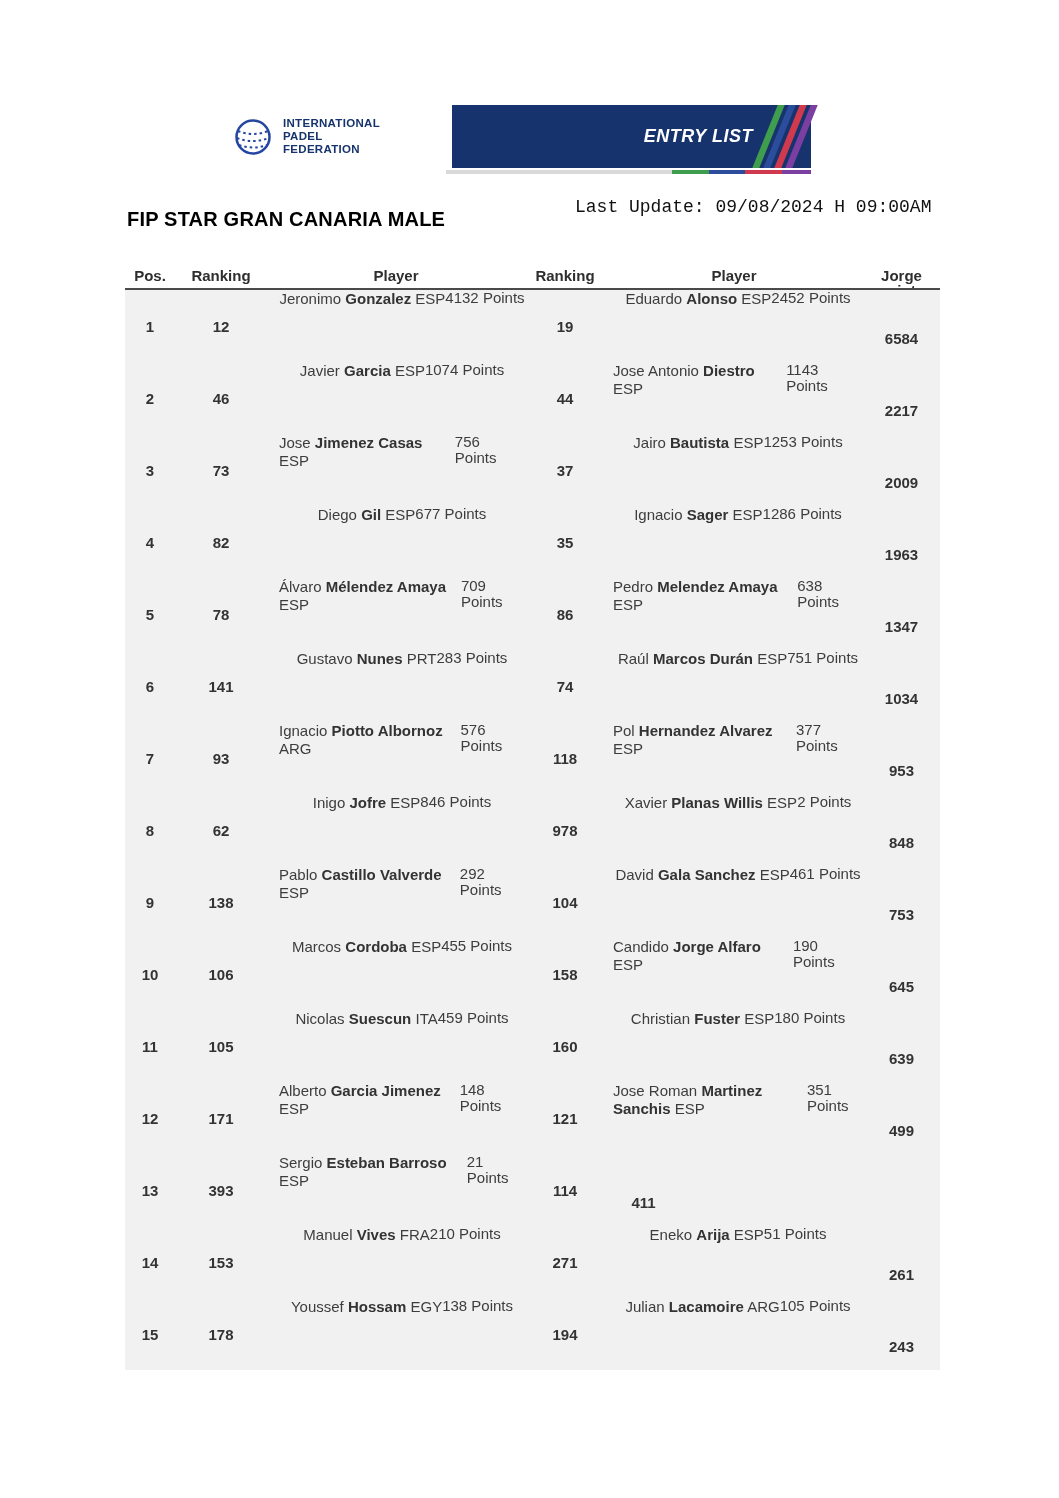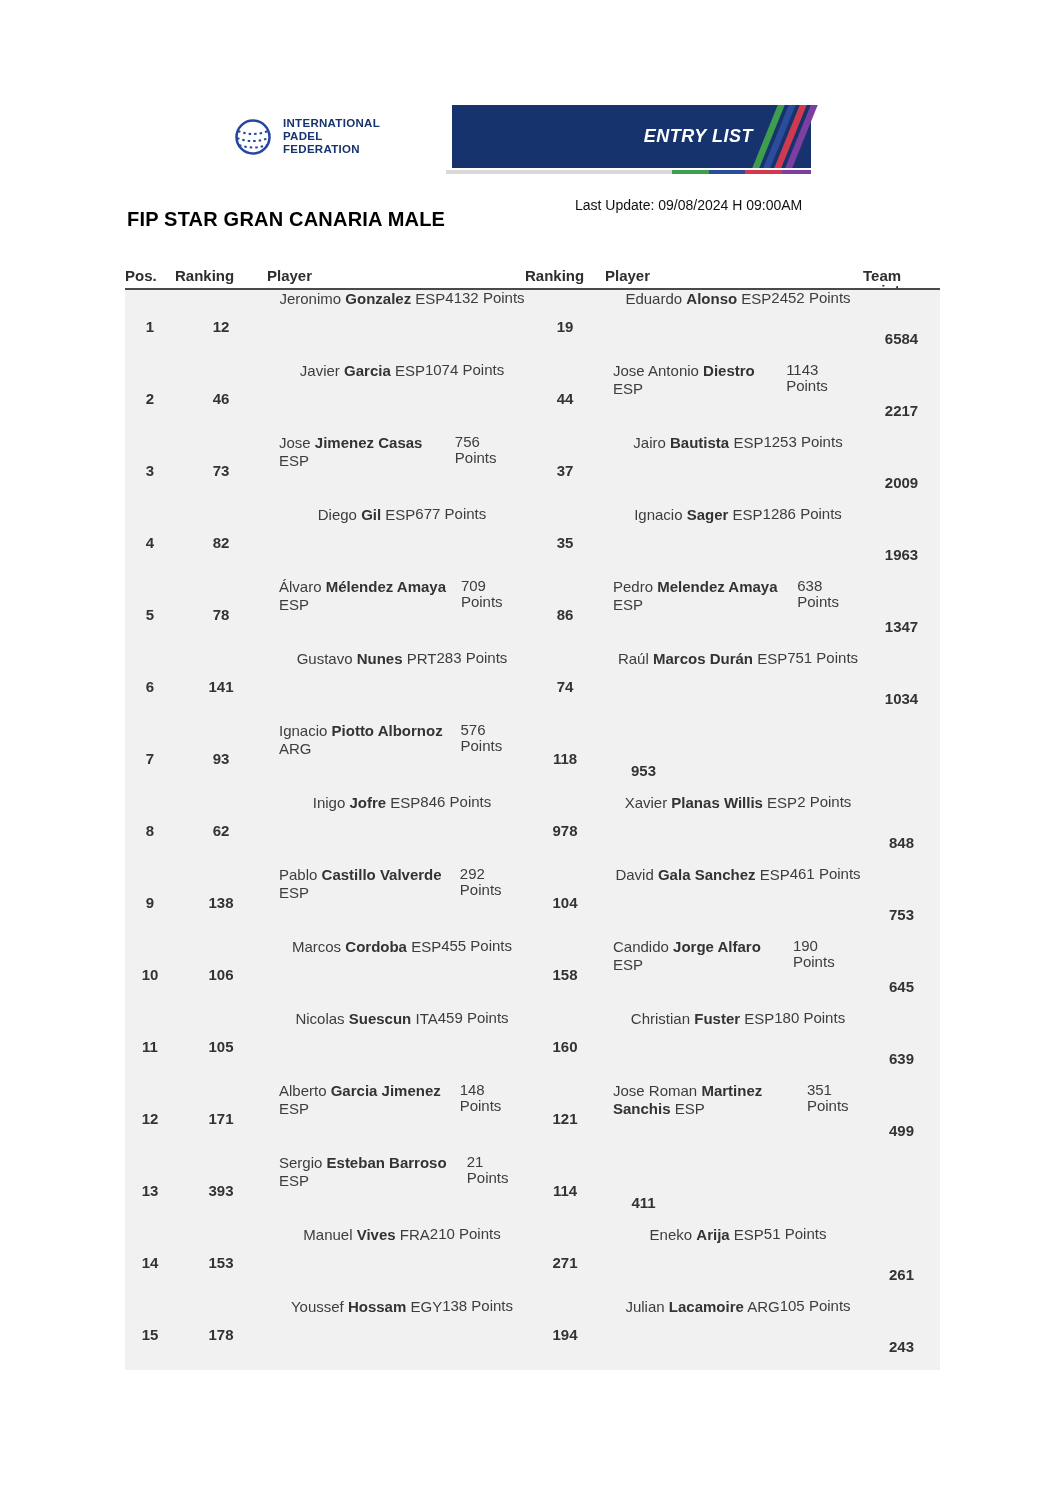--- a/index.html
+++ b/index.html
@@ -59,32 +59,32 @@
 
   
   .title-row { position: absolute; left: 127px; top: 196px; width: 815px; }
   .doc-title {
     position: absolute; left: 0; top: 12px;
     font-size: 20px; font-weight: bold; color: #000000;
     letter-spacing: 0.2px;
   }
   .last-update {
     position: absolute; left: 448px; top: 1px;
-    font-size: 14px; color: #111111;
+    font-size: 18px; color: #111111; font-family: Liberation Mono, monospace;
   }
 
   
   .entry-table { position: absolute; left: 125px; top: 265px; width: 815px; }
   .thead {
     display: flex; align-items: flex-start;
     height: 25px; overflow: hidden;
     border-bottom: 2px solid #4a4a4a;
     font-weight: bold; font-size: 15px; color: #2e2e2e;
   }
-  .th { line-height: 22px; text-align: left; }
+  .th { line-height: 22px; text-align: center; }
   .th-team { line-height: 15px; padding-top: 3px; }
   .tbody { background: #f1f1f2; }
 
   .trow {
     display: flex; align-items: center;
     height: 72px; background: #f1f1f2;
     font-size: 15px;
   }
   .cell { flex: 0 0 auto; }
   .c-pos   { width: 50px;  text-align: center; }
@@ -148,21 +148,21 @@
   </div>
 
   <div class="entry-table">
     <div class="thead">
       <span class="th h-pos">Pos.</span>
       <span class="th h-rank">Ranking</span>
       <span class="th h-player">Player</span>
       <span class="th h-rank2">Ranking</span>
       <span class="th h-player2">Player</span>
       <span class="th h-team th-team">
-        <span>Team</span><br>
+        <span>Jorge</span><br>
         <span>points</span>
       </span>
     </div>
     <div class="tbody">
   <div class="trow">
     <div class="cell c-pos bold">1</div>
     <div class="cell c-rank bold">12</div>
     <div class="cell c-player">
       <div class="pname"><span>Jeronimo</span> <b>Gonzalez</b> <span>ESP</span></div>
       <div class="ppoints">4132 Points</div>
@@ -251,20 +251,24 @@
   </div>
 
   <div class="trow">
     <div class="cell c-pos bold">7</div>
     <div class="cell c-rank bold">93</div>
     <div class="cell c-player">
       <div class="pname"><span>Ignacio</span> <b>Piotto Albornoz</b> <span>ARG</span></div>
       <div class="ppoints">576 Points</div>
     </div>
     <div class="cell c-rank2 bold">118</div>
+    <div class="cell c-player c-player2">
+      <div class="pname pname2"><span>Pol</span> <b>Hernandez Alvarez</b> <span>ESP</span></div>
+      <div class="ppoints">377 Points</div>
+    </div>
     <div class="cell c-team bold">953</div>
   </div>
 
   <div class="trow">
     <div class="cell c-pos bold">8</div>
     <div class="cell c-rank bold">62</div>
     <div class="cell c-player">
       <div class="pname"><span>Inigo</span> <b>Jofre</b> <span>ESP</span></div>
       <div class="ppoints">846 Points</div>
     </div>

